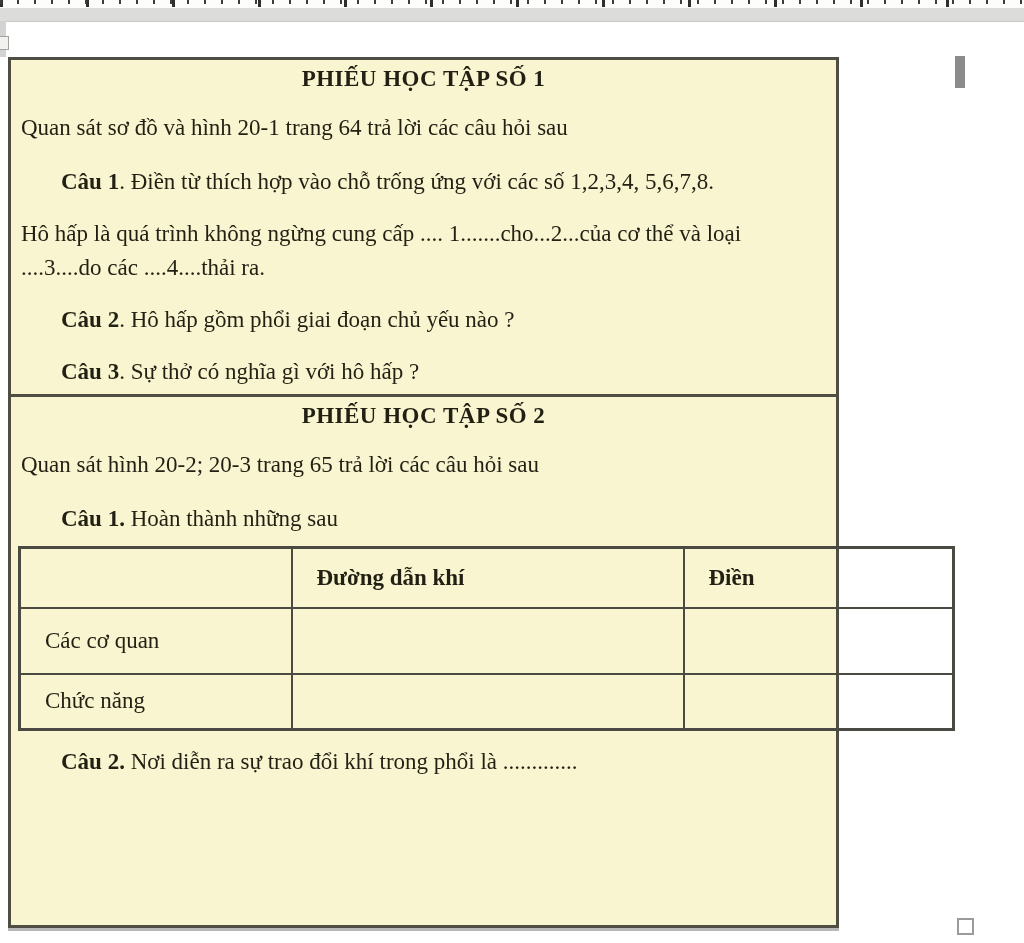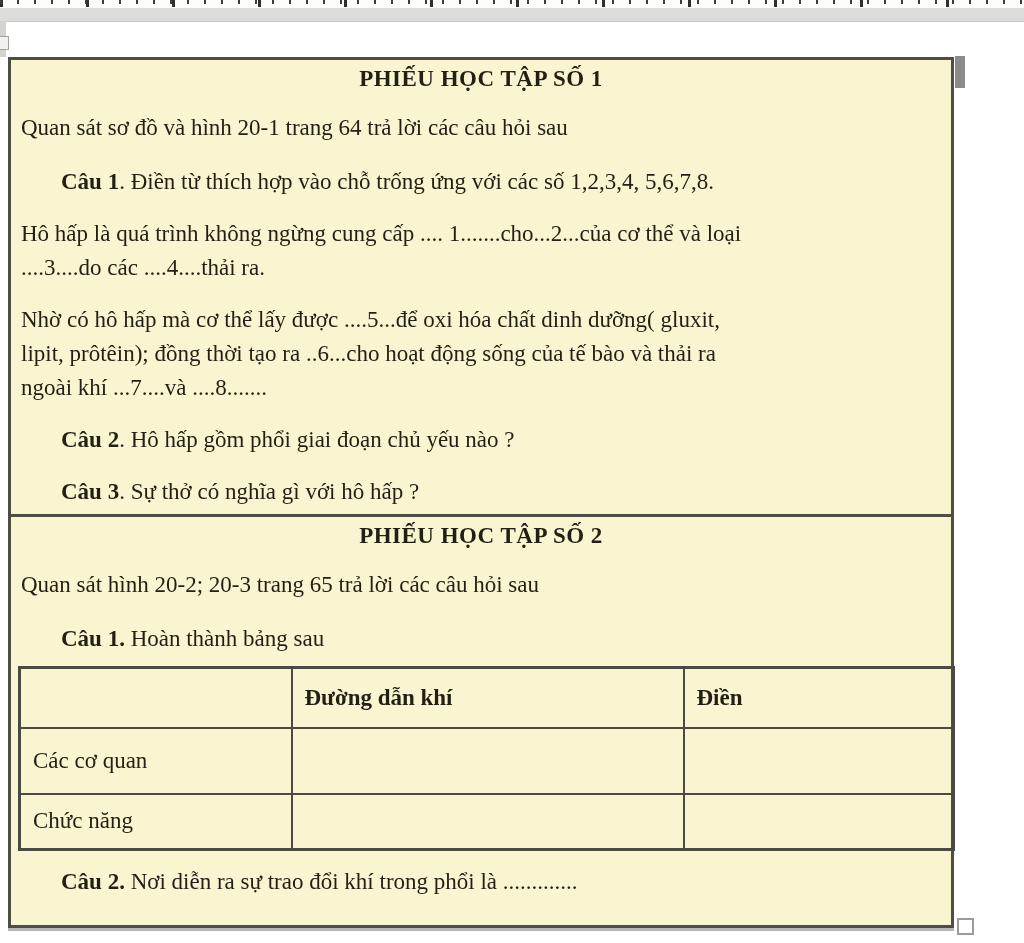--- a/index.html
+++ b/index.html
@@ -39,21 +39,21 @@
   }
   .corner-notch{
     position:absolute;left:955px;top:56px;width:10px;height:32px;background:var(--shadow);
   }
   .resize-handle{
     position:absolute;left:957px;top:918px;width:17px;height:17px;
     background:#ffffff;border:2px solid #9b9b99;box-sizing:border-box;
   }
   
   .doc{
-    position:absolute;left:8px;top:57px;width:946px;height:871px;box-sizing:border-box;
+    position:absolute;left:8px;top:57px;width:831px;height:871px;box-sizing:border-box;
     background:var(--doc-bg);
     border:3px solid var(--doc-border);
     box-shadow:0 3px 0 rgba(125,125,122,0.55);
   }
   .sec{padding:0 10px;}
   .sheet-title{
     text-align:center;font-weight:bold;font-size:23px;line-height:28px;
     margin:5px 0 0;letter-spacing:0.5px;
   }
   .para{font-size:23px;line-height:34px;margin:18px 0 0;}
@@ -63,21 +63,21 @@
   .b{font-weight:bold;margin-left:40px;}
   .divider{border-top:3px solid var(--doc-border);margin:5px 0 0;height:0;}
   .t2{}
   
   table.fill{
     border-collapse:collapse;margin:10px 0 0 -3px;width:934px;
     border:3px solid var(--table-line);table-layout:fixed;
   }
   table.fill th,table.fill td{
     border:2px solid var(--table-line);
-    font-size:23px;padding:4px 12px;text-align:left;vertical-align:middle;
+    font-size:23px;padding:4px 24px;text-align:left;vertical-align:middle;
     font-weight:normal;
   }
   table.fill th{font-weight:bold;}
   tr.r-head{height:60px;}
   tr.r-organs{height:66px;}
   tr.r-func{height:56px;}
   .q2-bottom{margin-top:14px;}
 </style>
 </head>
 <body>
@@ -89,33 +89,30 @@
 <div class="corner-notch"></div>
 
 <div class="doc">
 
   <div class="sec">
     <div class="sheet-title">PHIẾU HỌC TẬP SỐ 1</div>
     <p class="para mt-intro">Quan sát sơ đồ và hình 20-1 trang 64 trả lời các câu hỏi sau</p>
     <p class="para mt-q1"><span class="b">Câu 1</span><span>. Điền từ thích hợp vào chỗ trống ứng với các số 1,2,3,4, 5,6,7,8.</span></p>
     <p class="para pre">Hô hấp là quá trình không ngừng cung cấp .... 1.......cho...2...của cơ thể và loại
 ....3....do các ....4....thải ra.</p>
-    <p class="para pre">Nhờ có hô hấp mà cơ thể lấy được ....5...để oxi hóa chất dinh dưỡng( gluxit,
-lipit, prôtêin); đồng thời tạo ra ..6...cho hoạt động sống của tế bào và thải ra
-ngoài khí ...7....và ....8.......</p>
     <p class="para"><span class="b">Câu 2</span><span>. Hô hấp gồm phổi giai đoạn chủ yếu nào ?</span></p>
     <p class="para"><span class="b">Câu 3</span><span>. Sự thở có nghĩa gì với hô hấp ?</span></p>
   </div>
 
   <div class="divider"></div>
 
   <div class="sec">
     <div class="sheet-title t2">PHIẾU HỌC TẬP SỐ 2</div>
     <p class="para mt-intro">Quan sát hình 20-2; 20-3 trang 65 trả lời các câu hỏi sau</p>
-    <p class="para mt-q1"><span class="b">Câu 1.</span><span> Hoàn thành bảng sau</span></p>
+    <p class="para mt-q1"><span class="b">Câu 1.</span><span> Hoàn thành những sau</span></p>
 
     <table class="fill">
       <colgroup>
           <col style="width:272px">
           <col style="width:392px">
           <col style="width:270px">
         </colgroup>
       <tbody>
         <tr class="r-head">
           <th></th>

